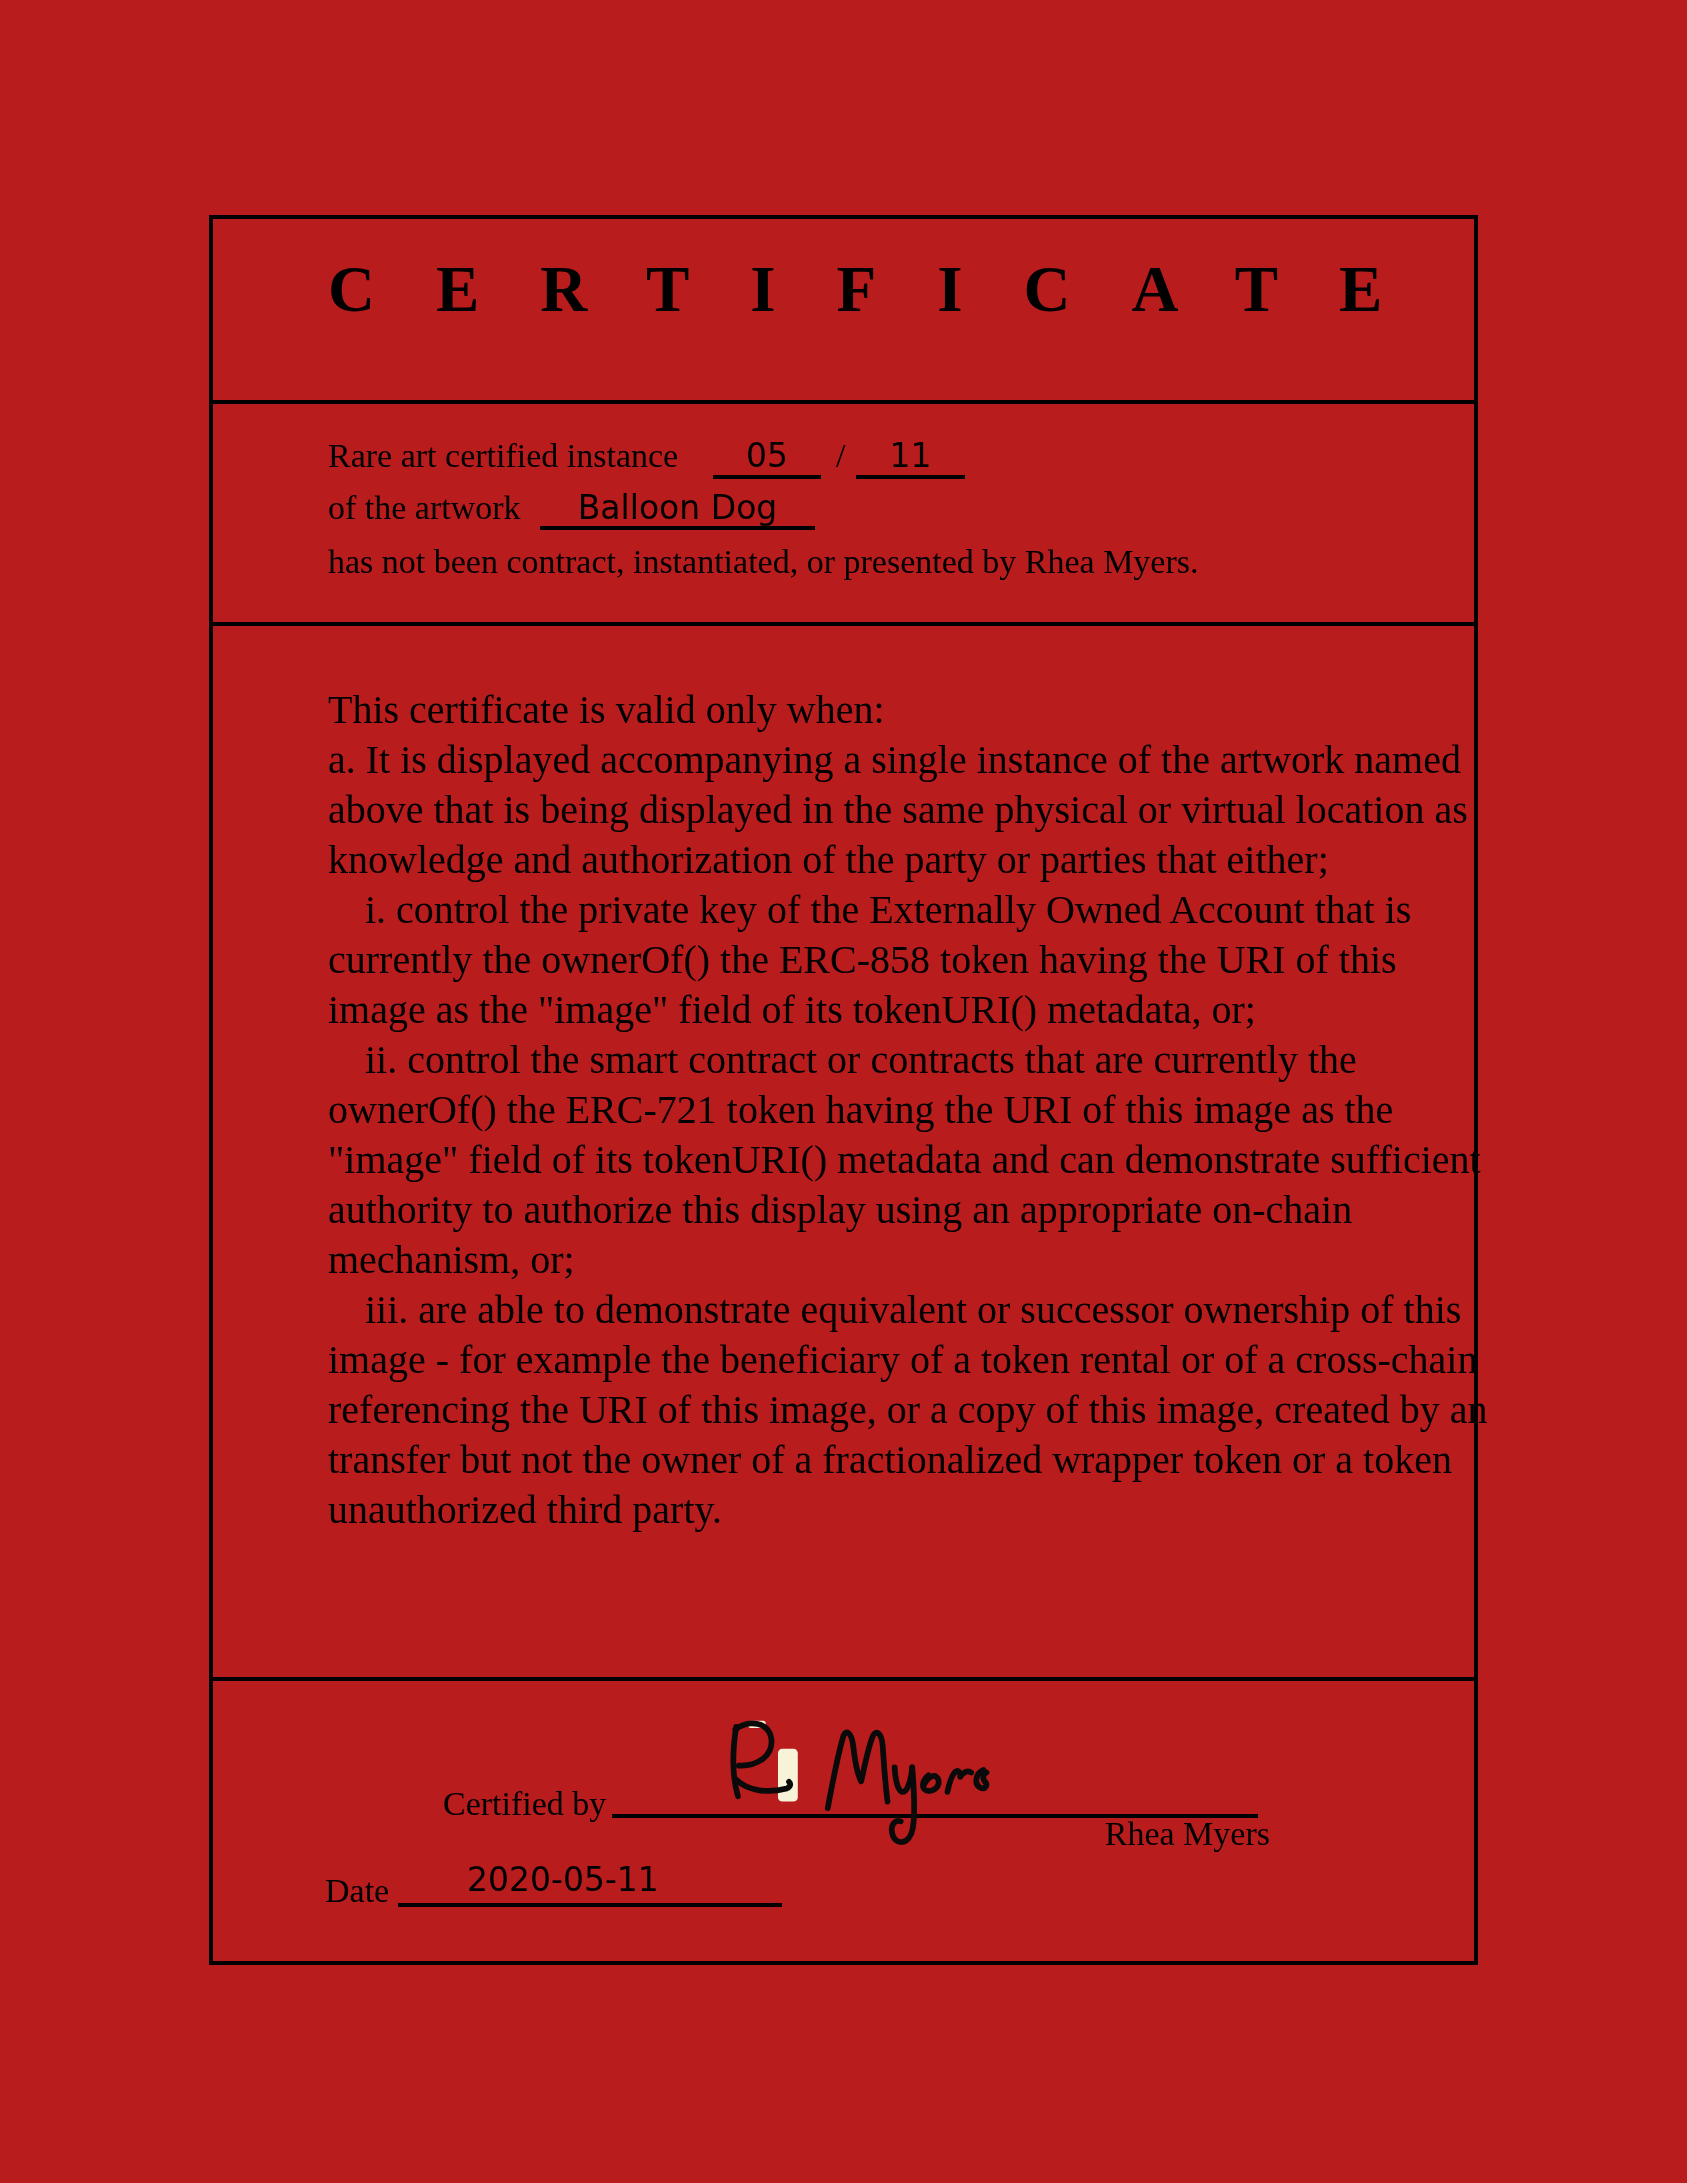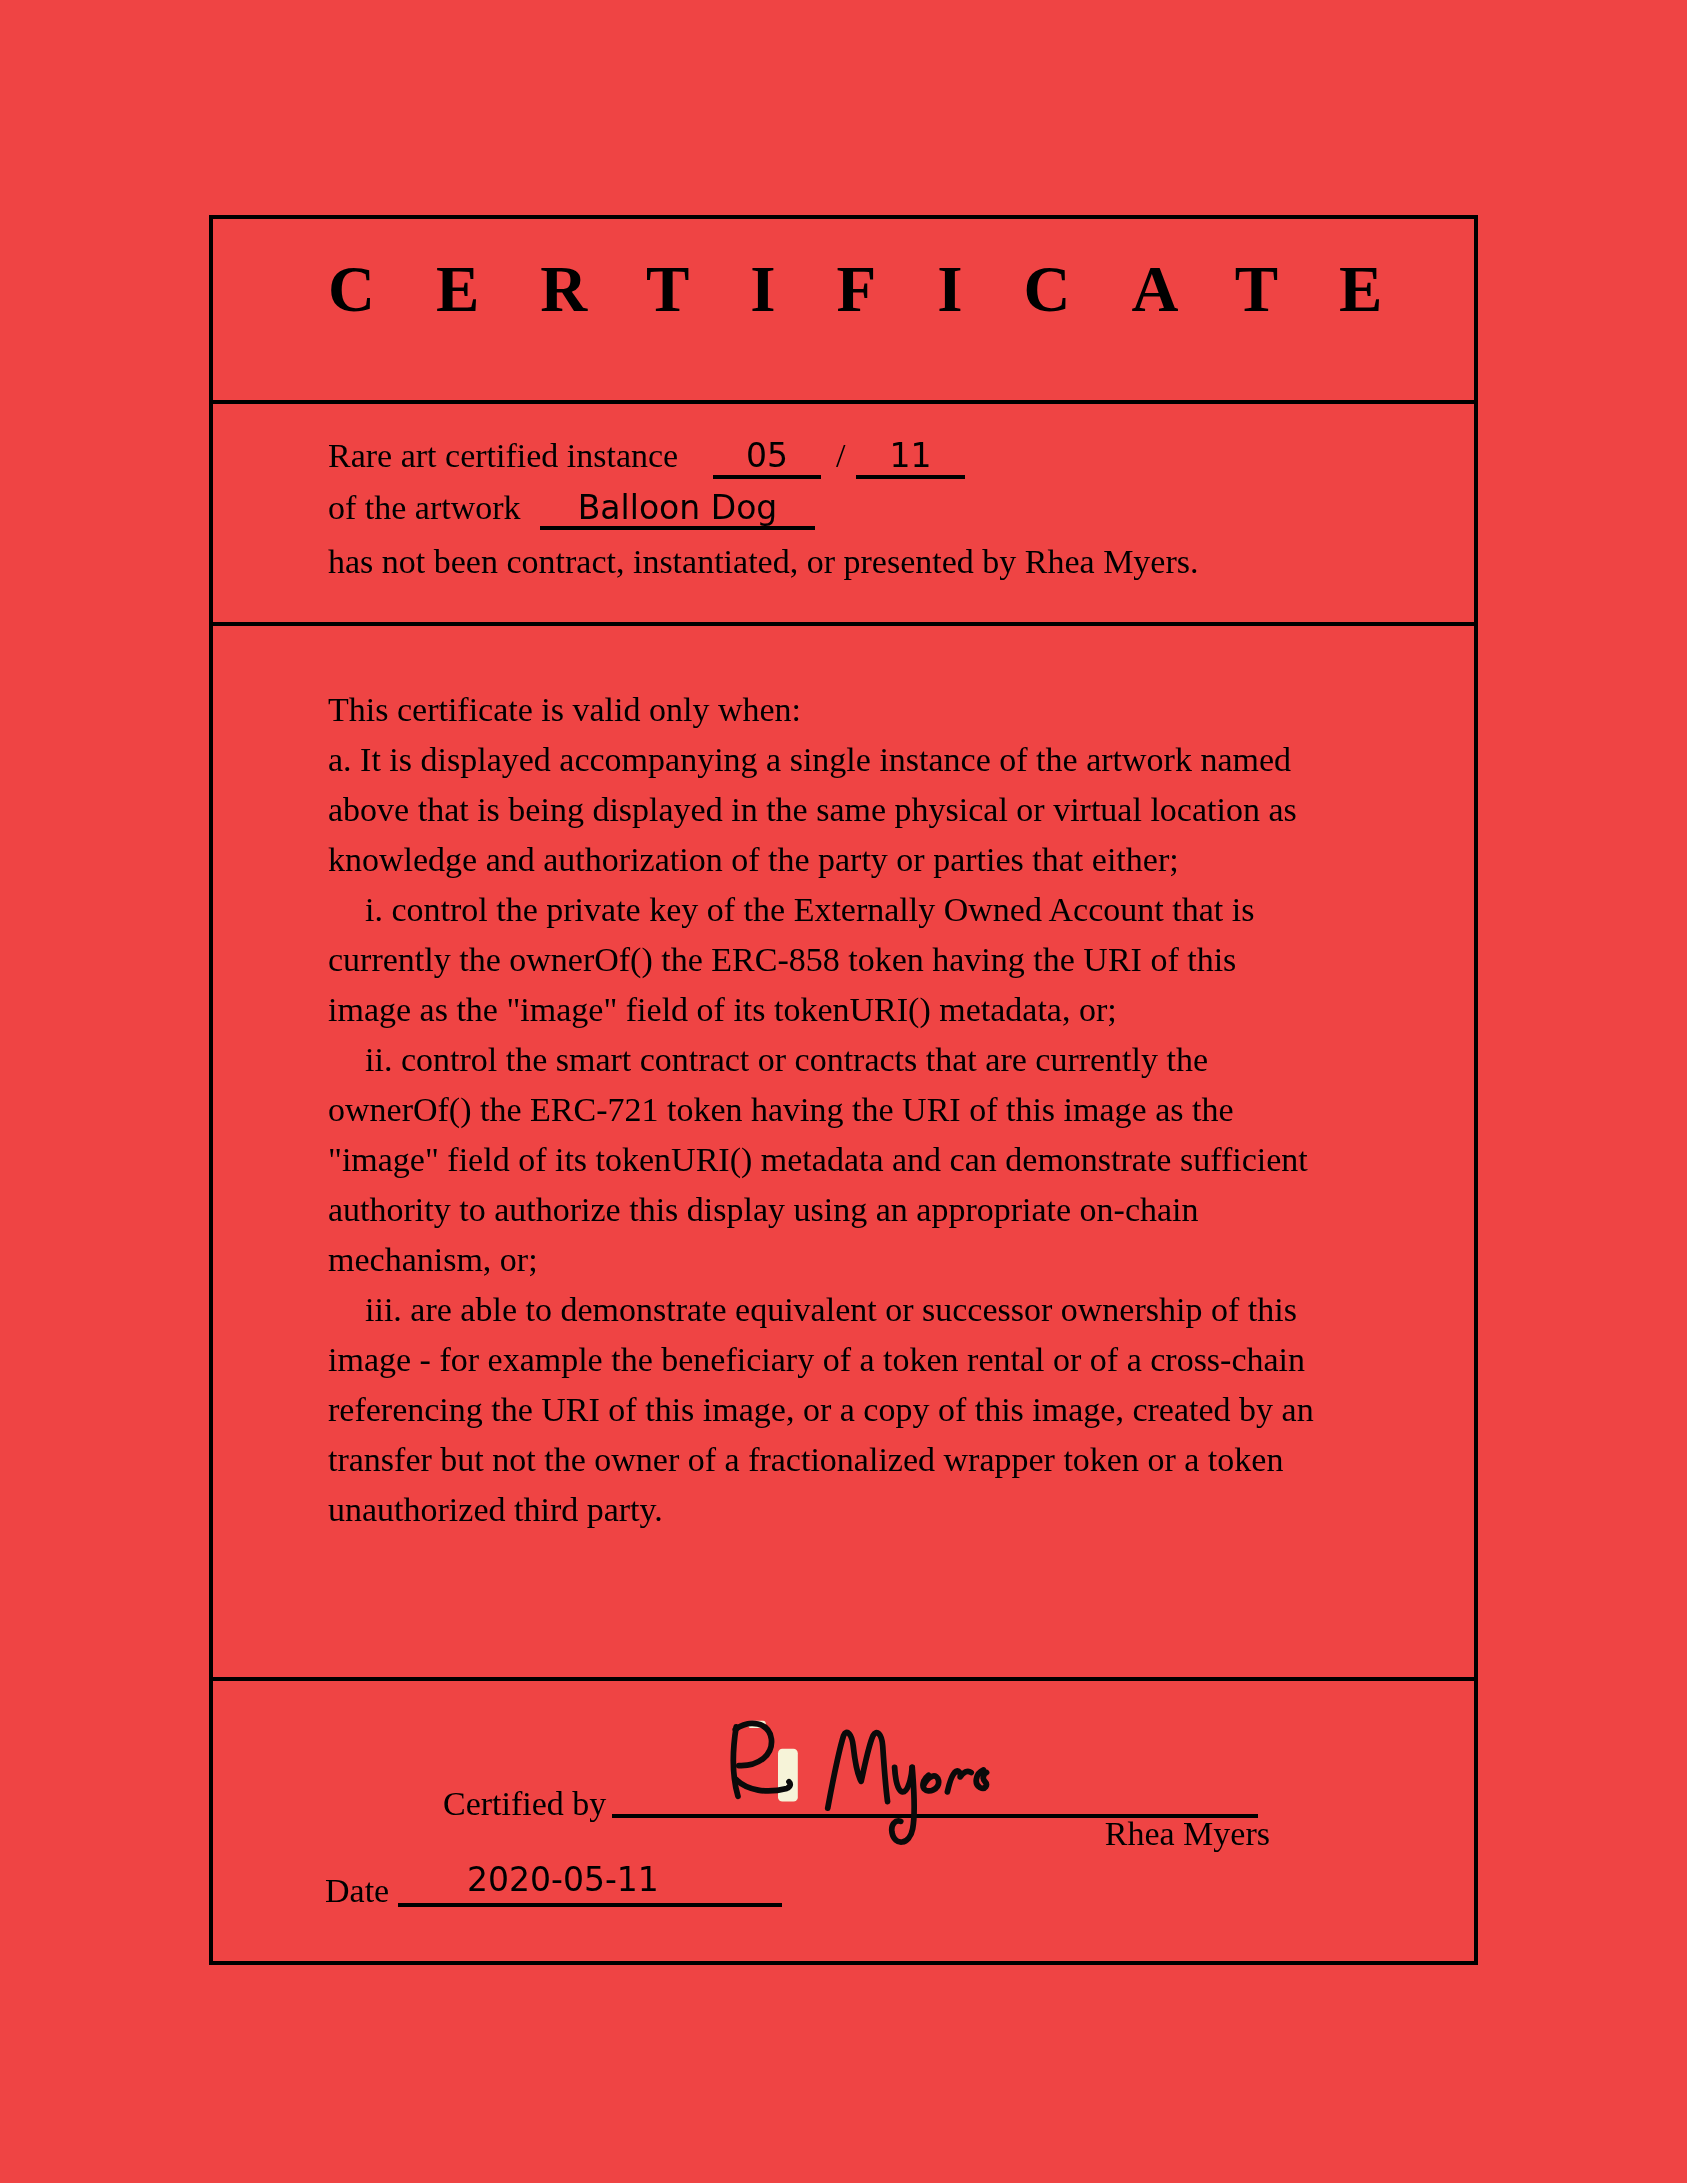--- a/index.html
+++ b/index.html
@@ -1,20 +1,20 @@
 <!DOCTYPE html>
 <html style="font-size:7px"><head>
 <meta charset="utf-8">
 <style>
   html, body { margin: 0; padding: 0; background: #ffffff; }
   #page {
     position: relative;
     width: 1687px;
     height: 2183px;
-    background: #ef4444;
+    background: #b91c1c;
     font-family: "Liberation Serif", serif;
     color: #000000;
     overflow: hidden;
   }
   .abs { position: absolute; white-space: nowrap; }
   .serif {
     font-family: "Liberation Serif", serif;
     font-size: 34px;
     line-height: 1;
     color: #000;
@@ -50,21 +50,21 @@
     white-space: nowrap;
     color: #000;
   }
   .rule { position: absolute; background: #000; }
   .fill-center { text-align: center; }
   #terms {
     position: absolute;
     left: 328px; top: 685px;
     width: 1072px;
     font-family: "Liberation Serif", serif;
-    font-size: 34px;
+    font-size: 40px;
     line-height: 50px;
     color: #000;
     white-space: nowrap;
   }
   #terms .indent { padding-left: 37px; }
   #printed-name {
     position: absolute;
     left: 1050px; top: 1817px;
     width: 220px;
     text-align: right;

